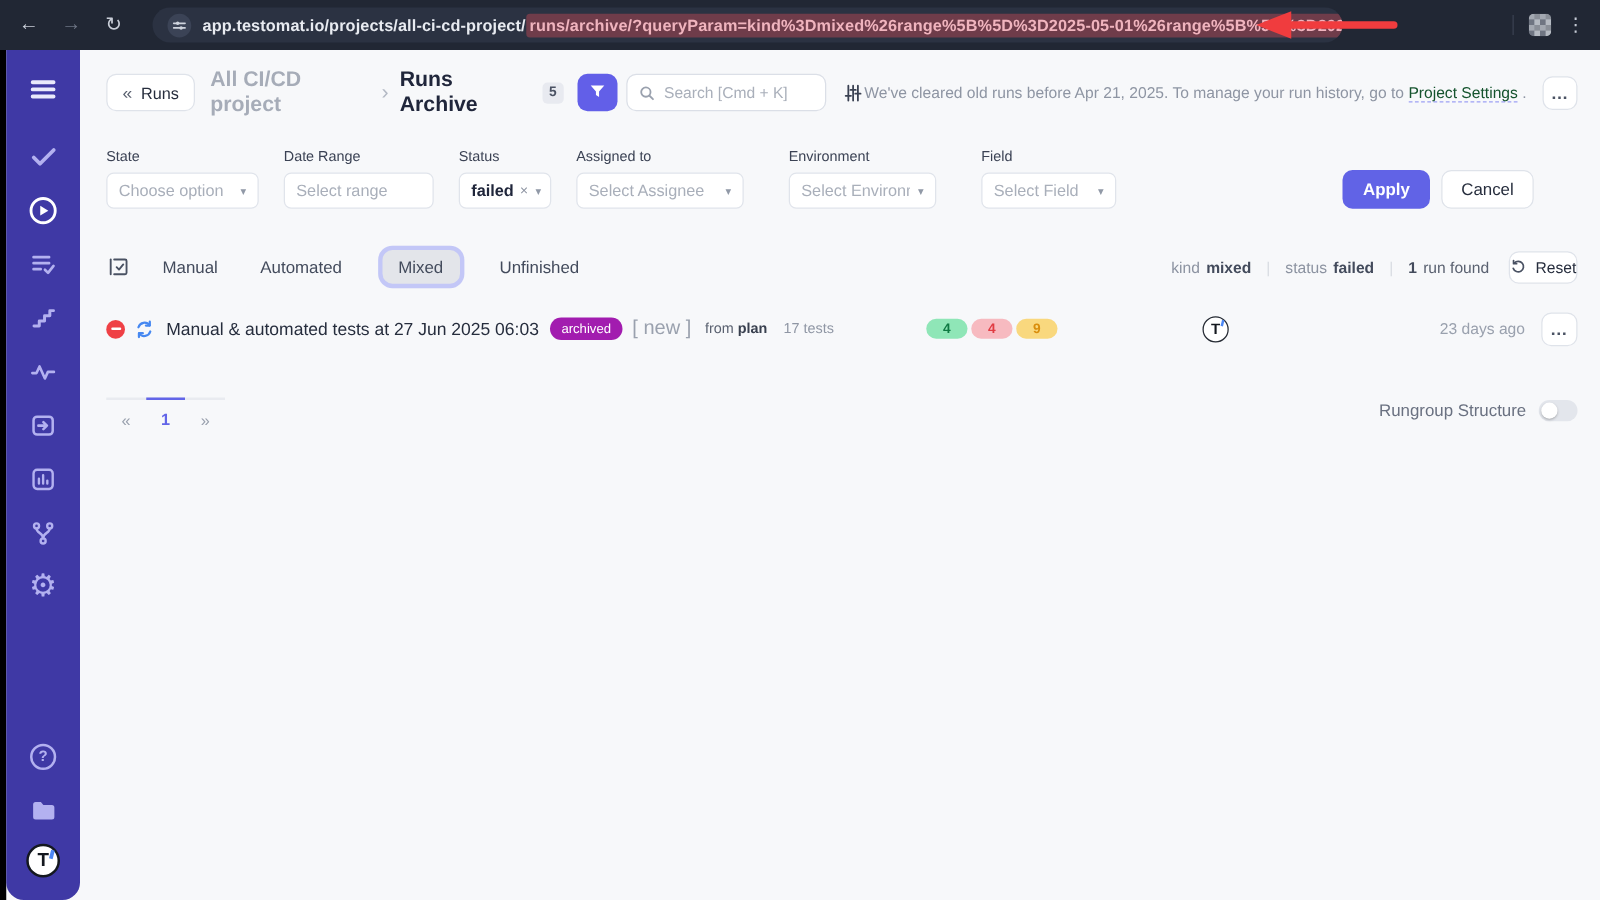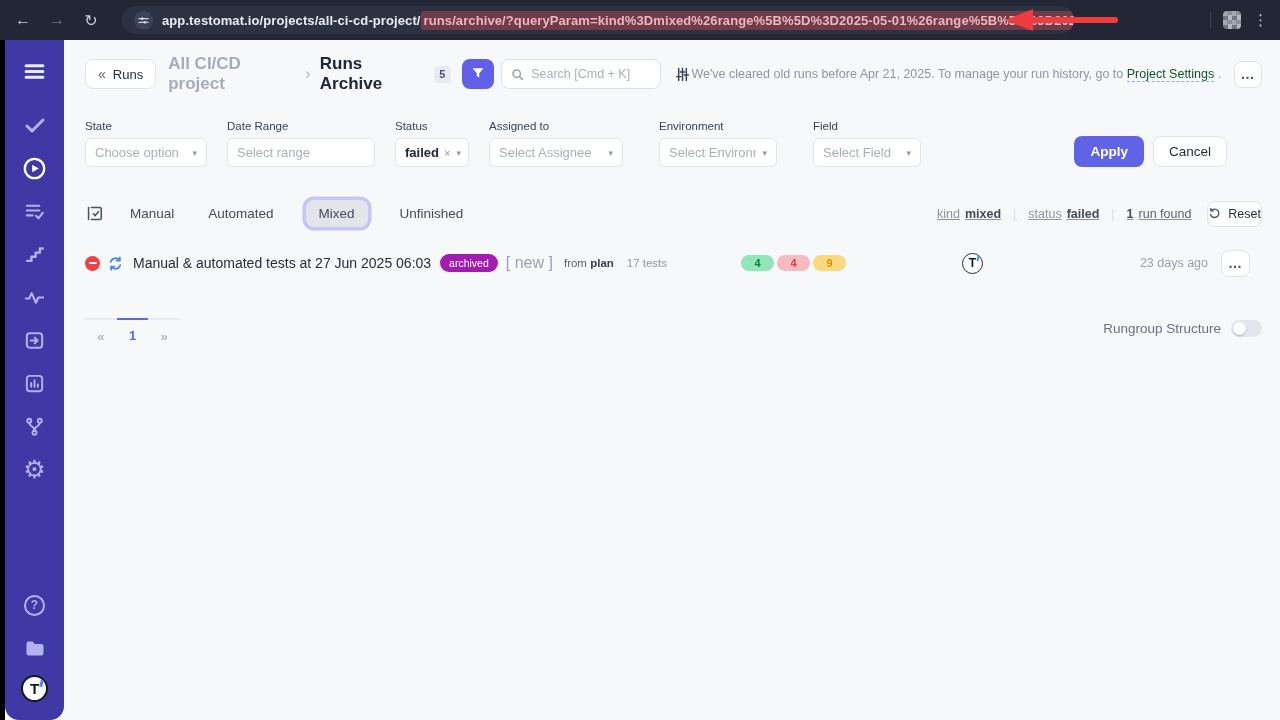--- a/index.html
+++ b/index.html
@@ -94,21 +94,21 @@
                font-size:13.5px; font-weight:600; cursor:pointer; }
   .cancel-btn { padding:7px 15px; font-size:13.5px; font-weight:500; }
 
   
   .tabsrow { margin-top:33px; display:flex; align-items:center; }
   .checklist-ico { color:#4a5263; display:flex; }
   .tab { margin-left:30px; padding:6px 2px; font-size:13.5px; font-weight:500; color:#434b5c; cursor:pointer; }
   .tab.first { margin-left:24px; }
   .tab.active { padding:6px 13px; background:#e3e5ea; border-radius:8px;
                 box-shadow:0 0 0 3.5px rgba(130,140,245,.45); }
-  .summary { margin-left:auto; display:flex; align-items:center; font-size:12.5px; color:#8c93a1; gap:5px;text-decoration:underline; }
+  .summary { margin-left:auto; display:flex; align-items:center; font-size:12.5px; color:#8c93a1; gap:5px; }
   .summary b { color:#434b5c; font-weight:700; }
   .sum-div { color:#d8dce2; margin:0 7px; }
   .sum-count-text { color:#5a6170; }
   .reset-btn { margin-left:16px; padding:5px 0; gap:7px; font-size:12.5px; font-weight:500; border-radius:8px; }
 
   
   .runrow { position:relative; margin-top:21px; height:30px; display:flex; align-items:center; }
   .status-dot { width:15px; height:15px; border-radius:50%; background:#ef4045; position:relative; flex:none; }
   .status-dot::after { content:""; position:absolute; left:3.5px; top:6.5px; width:8px; height:2px;
                        border-radius:1px; background:#fff; }
@@ -123,21 +123,21 @@
   .pills { position:absolute; left:656px; display:flex; gap:3px; }
   .pill { width:33px; height:16px; border-radius:8px; display:flex; align-items:center; justify-content:center;
           font-size:11px; font-weight:700; }
   .pill.green { background:#8fe6b7; color:#0f7a43; }
   .pill.red { background:#f7bac0; color:#e13b42; }
   .pill.yellow { background:#f9d87e; color:#d98d0c; }
   .run-avatar { position:absolute; left:877px; width:21px; height:21px; background:#fff; border:1.5px solid #252a33;
                 border-radius:50%; display:flex; align-items:center; justify-content:center; cursor:pointer; }
   .run-avatar .logo-t { font-size:12px; }
   .run-avatar .logo-t::after { width:2px; height:5px; right:-2.5px; }
-  .run-right { position:absolute; right:12px; display:flex; align-items:center; }
+  .run-right { position:absolute; right:0; display:flex; align-items:center; }
   .time-ago { font-size:12.5px; color:#9aa1ae; margin-right:13px; }
 
   
   .bottomrow { margin-top:40px; display:flex; align-items:flex-start; justify-content:space-between; }
   .pagination { width:95px; border-top:2px solid #e9ebf0; display:flex; }
   .page-item { flex:1; text-align:center; padding-top:9px; font-size:13px; color:#9aa1ae; cursor:pointer; }
   .page-item.active { margin-top:-2px; border-top:2.5px solid #6265e8; color:#6265e8; font-weight:600; padding-top:8px; }
   .rungroup { display:flex; align-items:center; gap:10px; margin-top:2px; }
   .rungroup-label { font-size:13.5px; color:#6a7181; }
   .toggle { width:31px; height:17px; background:#e3e6ec; border-radius:9px; position:relative; cursor:pointer; }
@@ -291,21 +291,21 @@
         <div class="field">
           <span class="field-label">State</span>
           <div class="control" style="width:122px">
             <span class="placeholder">Choose option</span>
             <span class="caret">▾</span>
           </div>
         </div>
 
         <div class="field">
           <span class="field-label">Date Range</span>
-          <div class="control" style="width:148px">
+          <div class="control" style="width:120px">
             <input placeholder="Select range" style="">
           </div>
         </div>
 
         <div class="field">
           <span class="field-label">Status</span>
           <div class="control" style="width:74px">
             <span class="chip-text">failed</span>
             <span class="chip-x">×</span>
             <span class="caret">▾</span>

